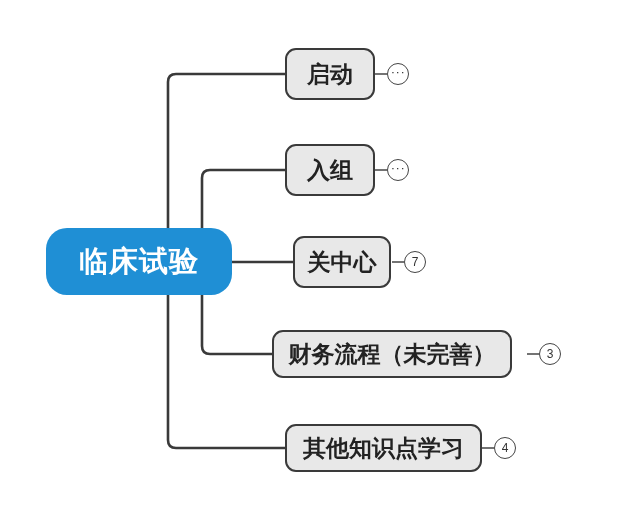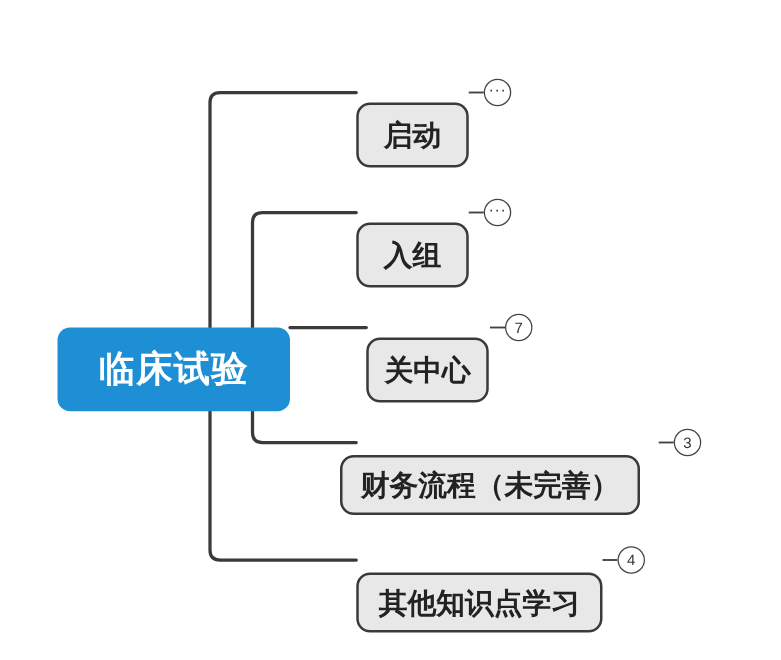--- a/index.html
+++ b/index.html
@@ -28,25 +28,24 @@
   }
 
   
   .node {
     position: absolute;
     box-sizing: border-box;
     display: flex;
     align-items: center;
     justify-content: center;
     white-space: nowrap;
-    margin-top: 34px;
   }
   .node-root {
     background: #1f8fd5;
-    border-radius: 10px;
+    border-radius: 21px;
     color: #ffffff;
     font-size: 29px;
     font-weight: bold;
     letter-spacing: 1px;
     z-index: 4;
   }
   .node-child {
     background: #e8e8e8;
     border: 2.5px solid #3a3a3a;
     border-radius: 11px;

